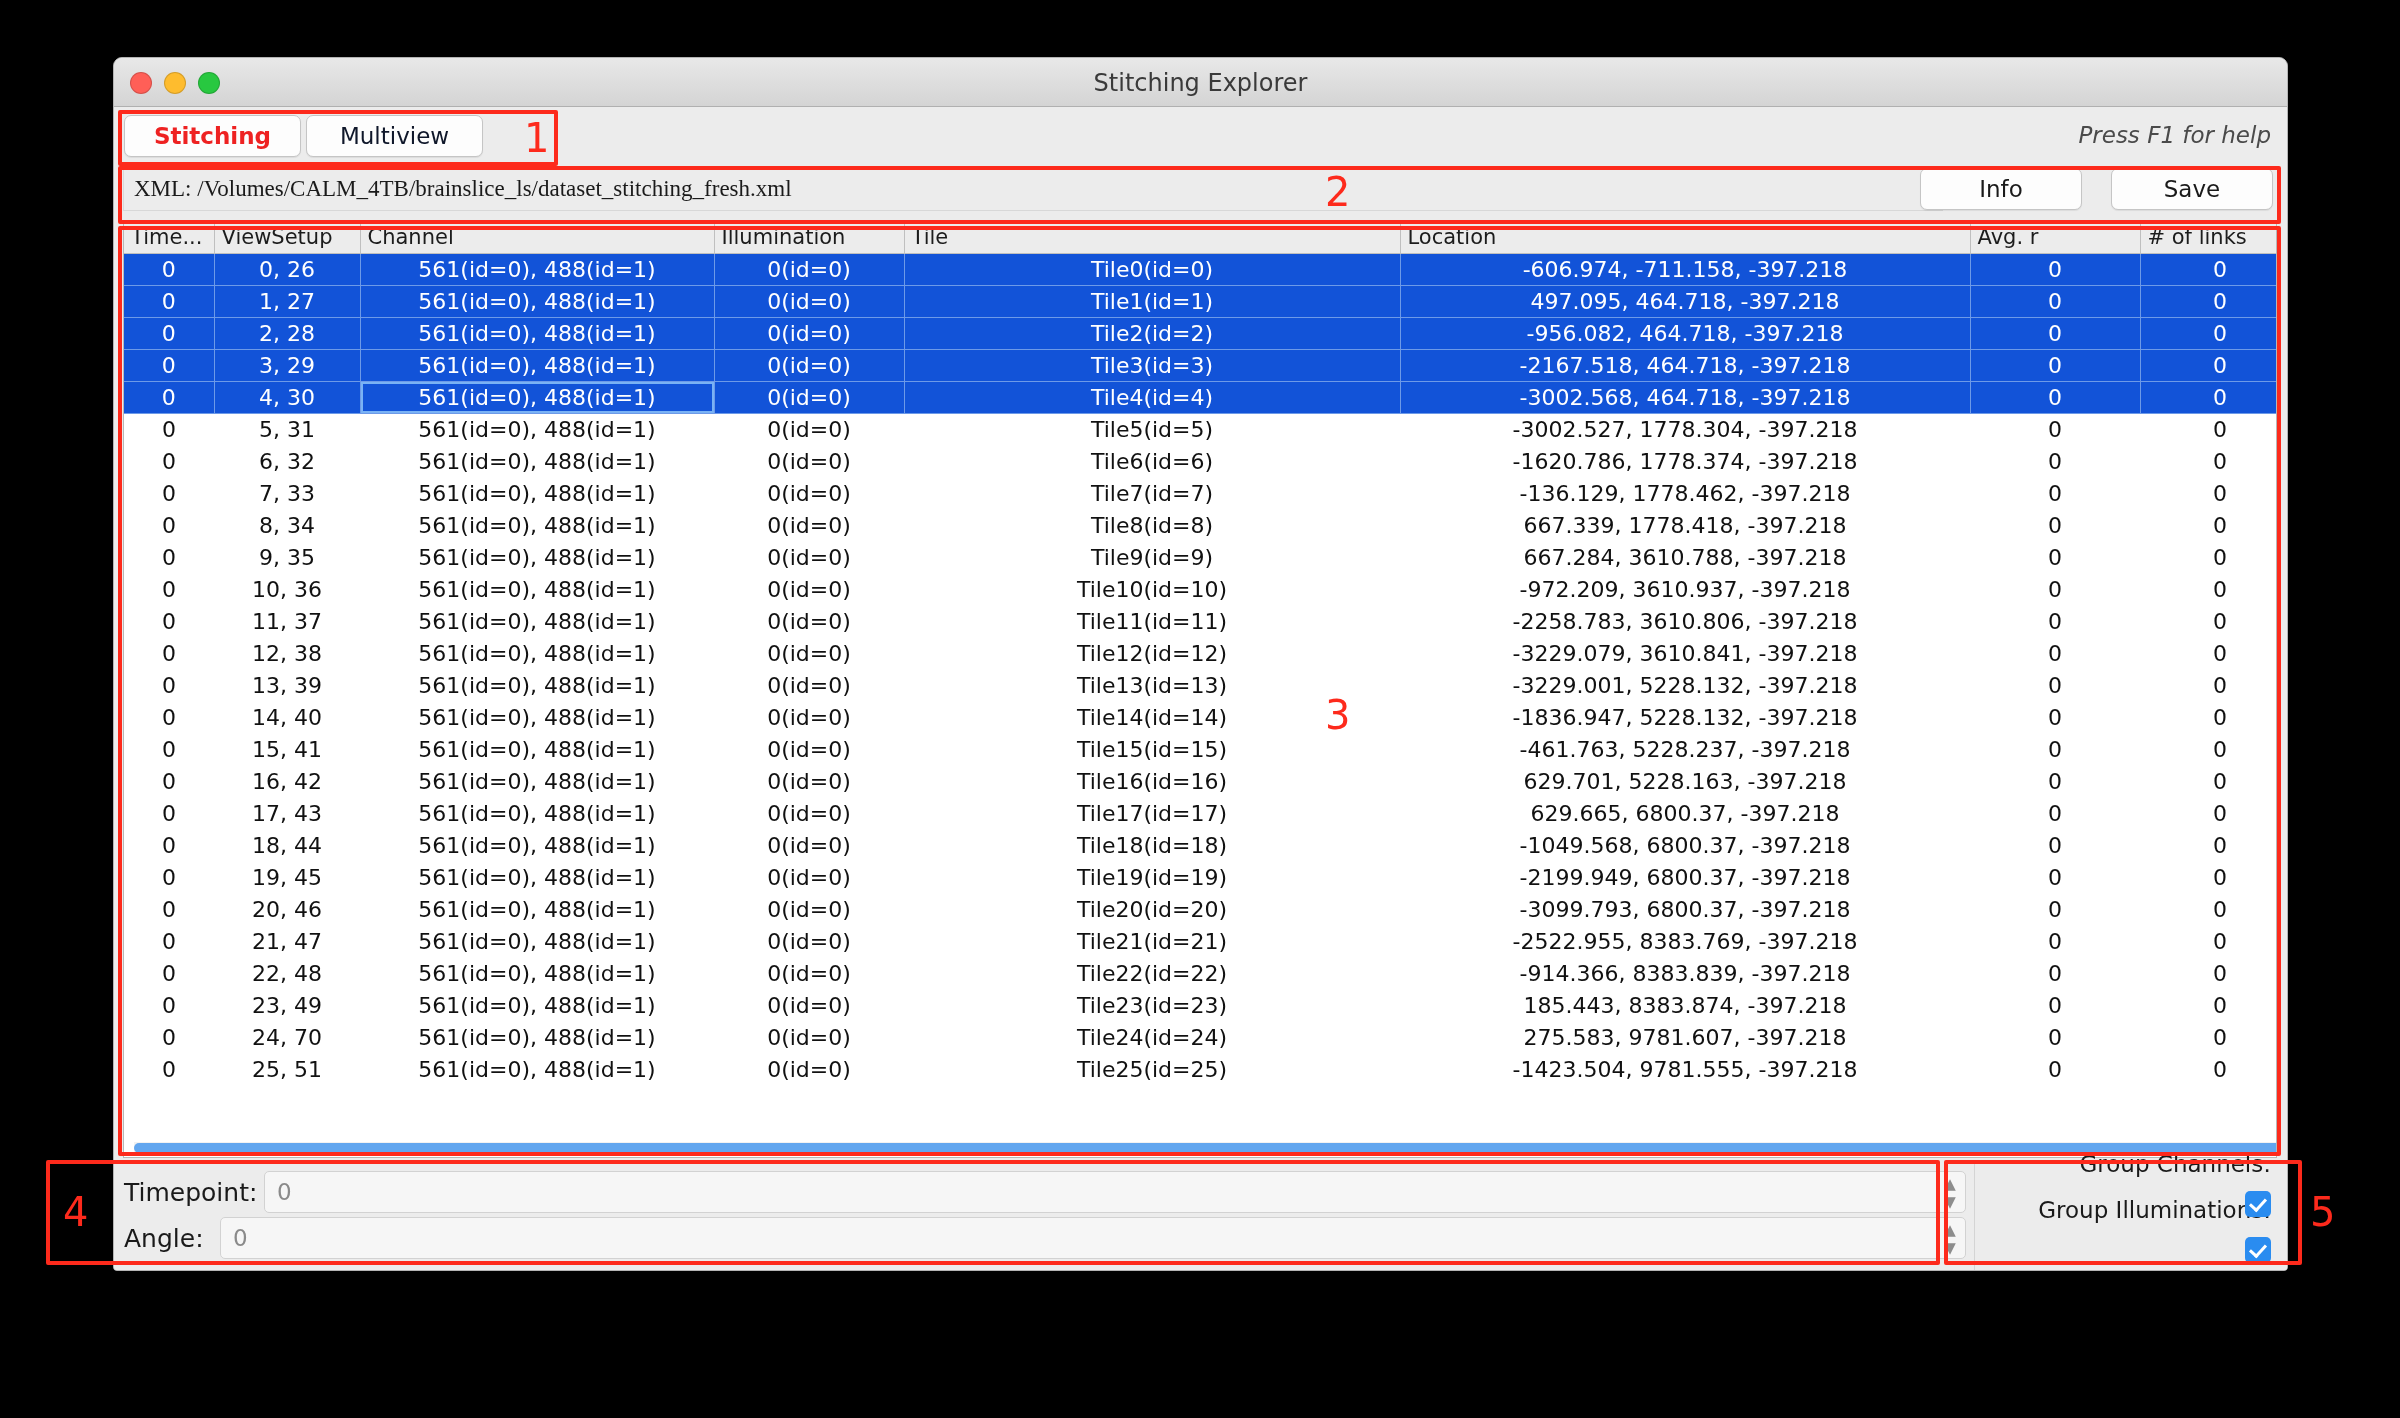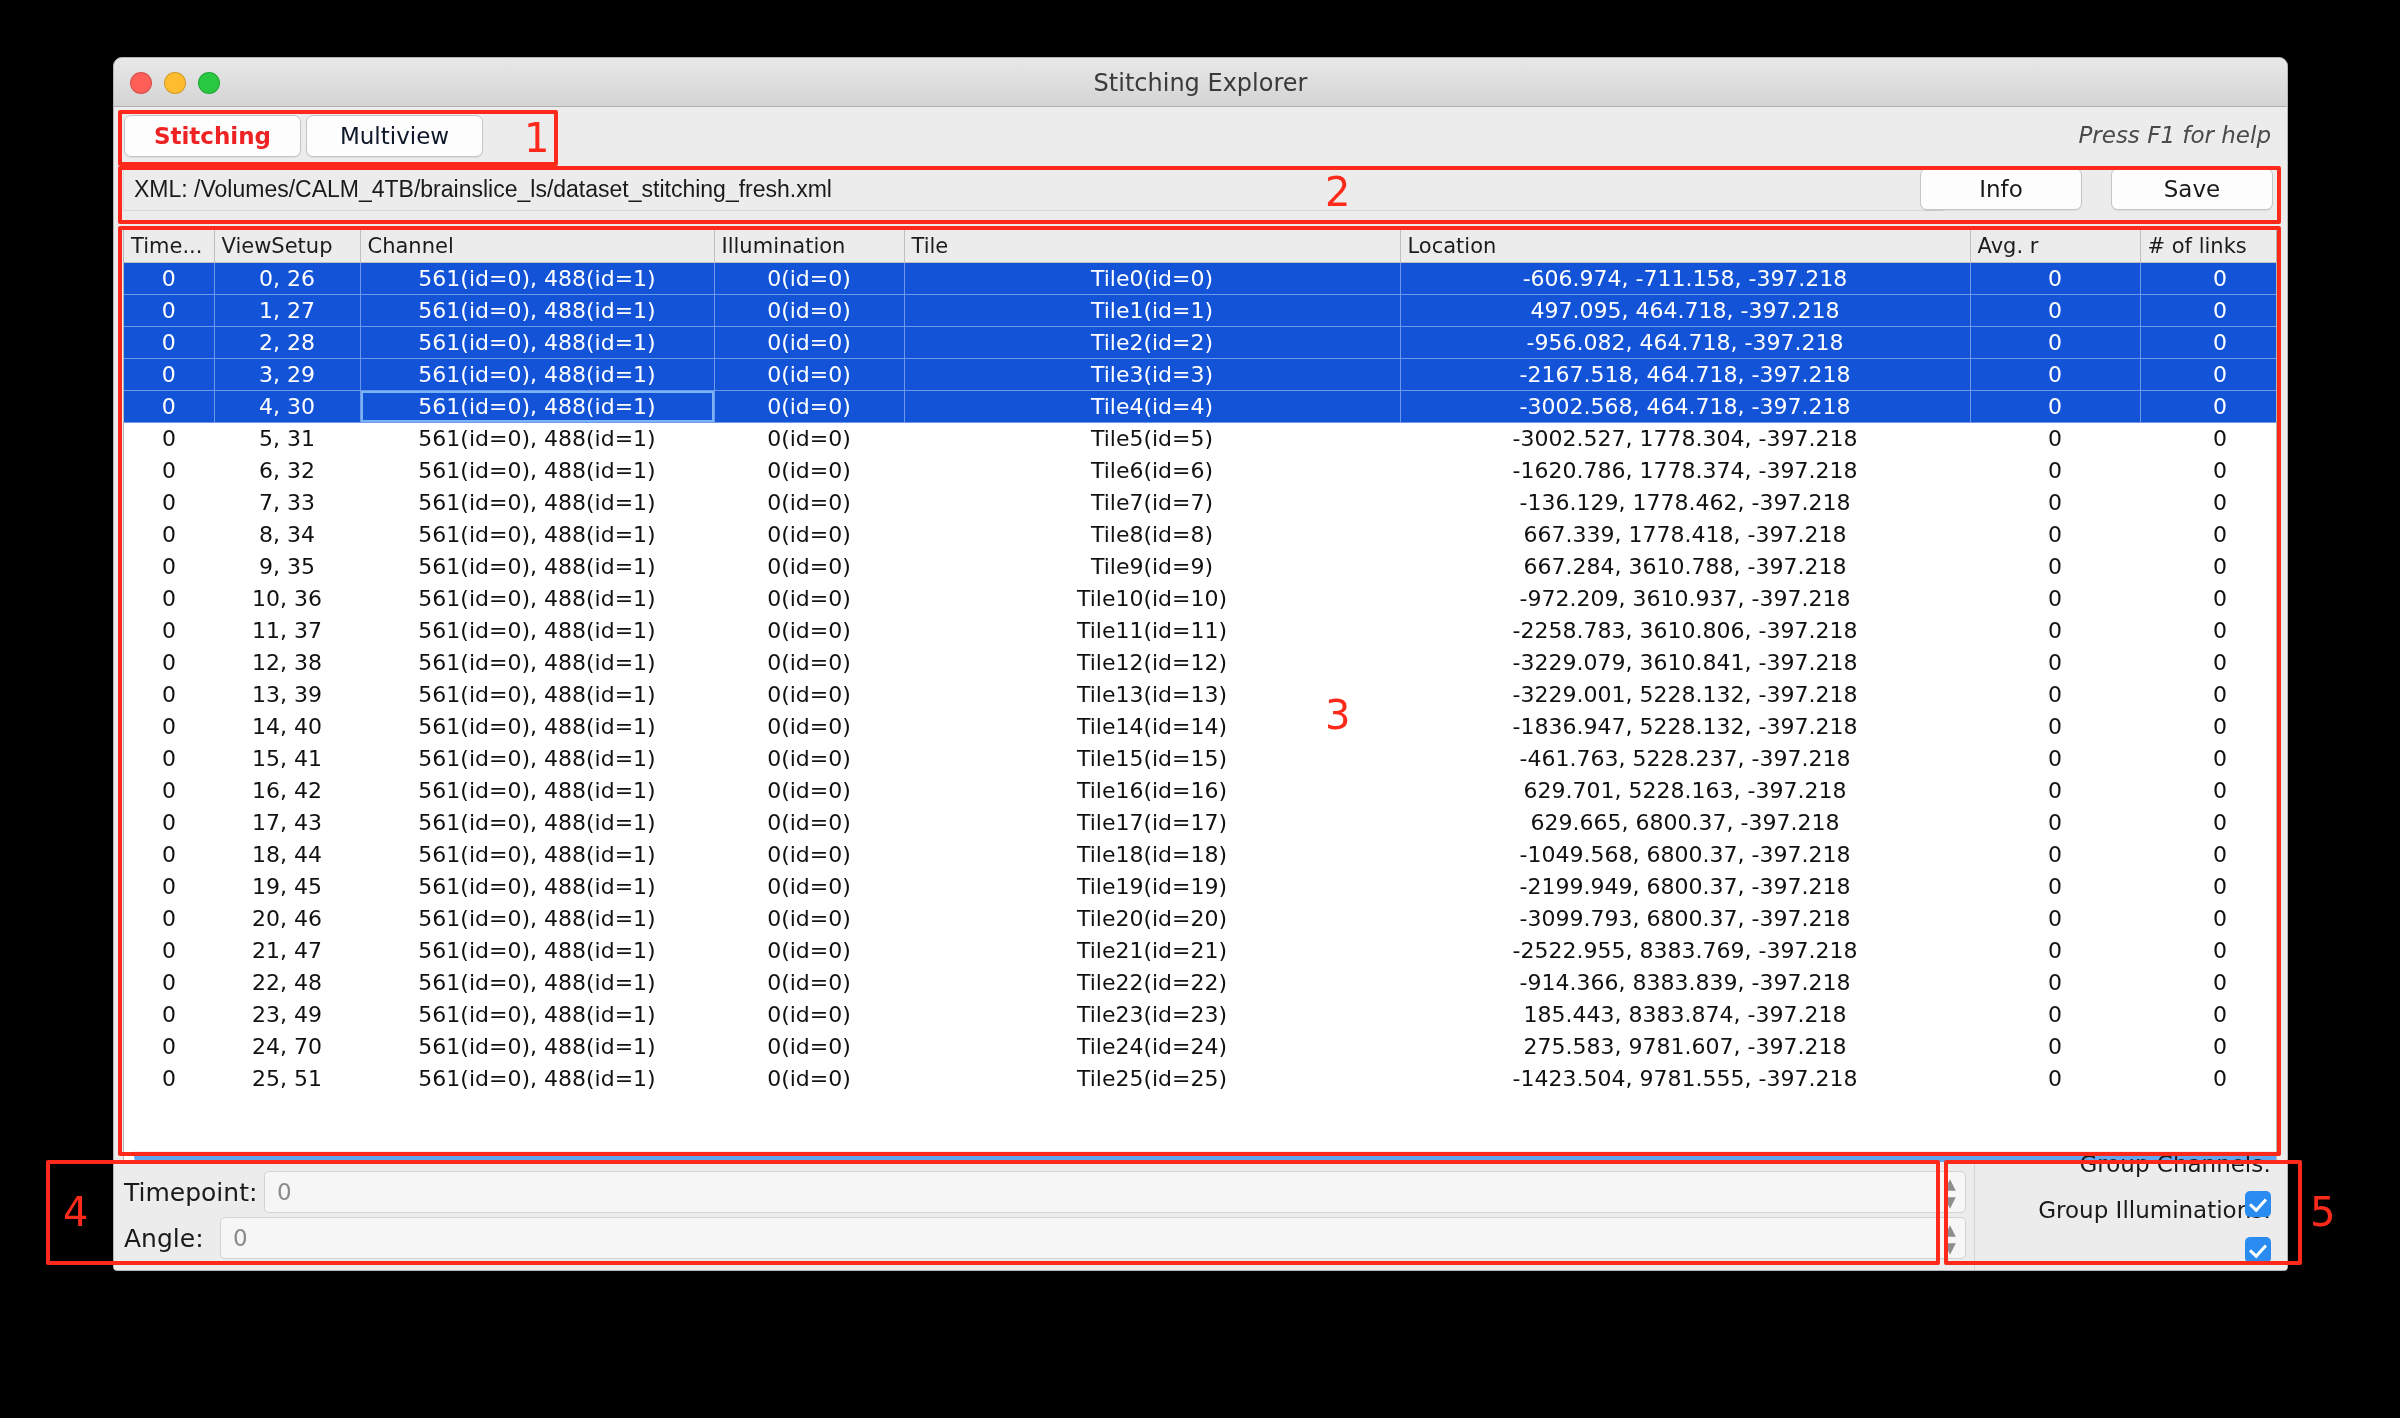--- a/index.html
+++ b/index.html
@@ -116,21 +116,21 @@
     background: #ececec;
     border: 1px solid #d8d8d8;
     display: flex;
     align-items: center;
     padding-left: 10px;
     box-sizing: border-box;
     font-size: 23px;
     color: #1a1a1a;
     white-space: nowrap;
     overflow: hidden;
-    font-family: Liberation Sans, sans-serif;
+    font-family: Liberation Serif, serif;
   }
   .topbtn {
     position: absolute;
     top: 5px; height: 40px;
     background: #fdfdfd;
     border: 1px solid #c5c5c5;
     border-radius: 7px;
     box-shadow: 0 1px 1px rgba(0,0,0,0.07);
     font-size: 23px;
     color: #1a1a1a;
@@ -138,21 +138,21 @@
     cursor: pointer;
     font-family: "DejaVu Sans", "Liberation Sans", sans-serif;
   }
   #btn-info { right: 205px; width: 160px; }
   #btn-save { right: 14px;  width: 160px; }
 
   
   .table-wrap {
     position: absolute;
     left: 9px;
-    top: 171px;
+    top: 162px;
     width: 2154px;
     height: 938px;
     background: #ffffff;
     border: 1px solid #b7b7b7;
     box-sizing: border-box;
     overflow: hidden;
   }
   table.grid {
     border-collapse: collapse;
     table-layout: fixed;

